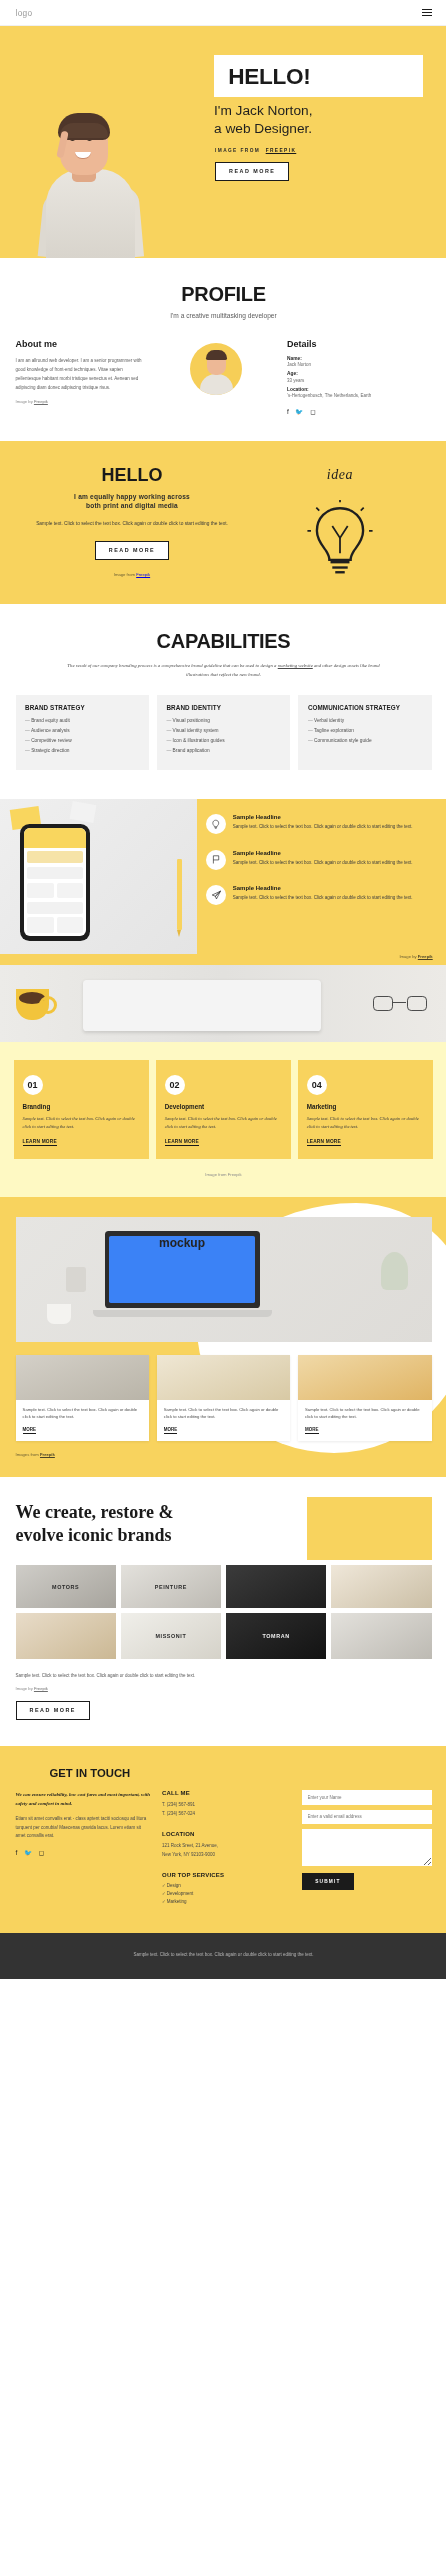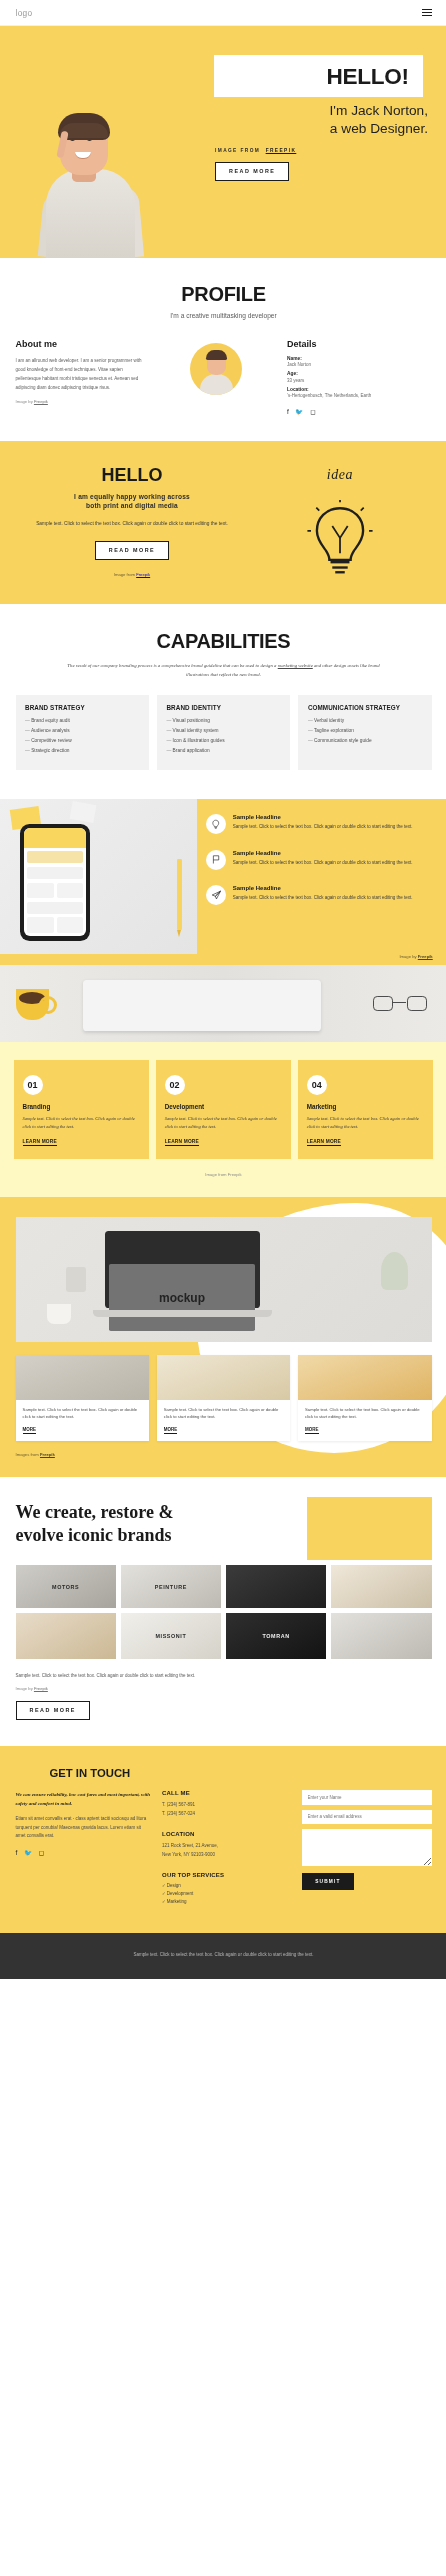--- a/index.html
+++ b/index.html
@@ -24,21 +24,20 @@
   .logo { font-size: 8.3px; color: #9a9a9a; letter-spacing: 0.3px; }
   .burger { display: flex; flex-direction: column; gap: 1.8px; cursor: pointer; }
   .burger span { display: block; width: 9.5px; height: 1.2px; background: #1c1c1c; }
 
   
   .hero {
     background: #f8d35e;
     position: relative;
     height: 232px;
     overflow: hidden;
-    text-align: right;
   }
   .hero-photo {
     position: absolute;
     left: 29px;
     bottom: 0;
     width: 119px;
     height: 206px;
   }
   
   .p-body {
@@ -252,21 +251,21 @@
     background:#fff; border-radius: 58% 42% 50% 50% / 50% 45% 55% 50%;
   }
   .mock-photo {
     position:relative; margin: 0 15.5px; height: 125px;
     background: linear-gradient(135deg,#e6e5e2 0%,#dedcd8 100%);
   }
   .lap-screen {
     position:absolute; left:89px; top:14.3px; width:155px; height:77px;
     background:#2c2c2c; border-radius:3.6px; padding:4.8px;
   }
-  .lap-inner{width:100%;height:100%;background:#737373;border-radius:1.8px;display:flex;align-items:center;justify-content:center;margin-top:28px;}
+  .lap-inner{width:100%;height:100%;background:#3b82f6;border-radius:1.8px;display:flex;justify-content:center;}
   .lap-inner span{font-family:"Liberation Sans Narrow","Liberation Sans",sans-serif;font-size:12px;font-weight:800;color:#232323;}
   .lap-base{position:absolute;left:77px;top:93px;width:179px;height:7.1px;background:#cfcecb;border-radius:0 0 4.8px 4.8px;}
   .pot{position:absolute;left:50px;top:50px;width:20px;height:25px;background:#d8d6d1;border-radius:2.4px;}
   .mug{position:absolute;left:31px;top:87px;width:24px;height:20px;background:#f4f3f0;border-radius:0 0 7.1px 7.1px;}
   .plant{position:absolute;right:24px;top:35px;width:27px;height:38px;background:#cfd6c6;border-radius:50% 50% 6px 6px;}
 
   .thumbs { display:flex; gap: 7.7px; margin: 13px 15.5px 0; position:relative; }
   .thumb { flex:1; background:#fff; padding-bottom: 7.1px; box-shadow:0 0.6px 2.4px rgba(0,0,0,.08); }
   .thumb-img { height: 45px; }
   .t1 { background: linear-gradient(160deg,#d4d0c8,#b9b4a8); }

